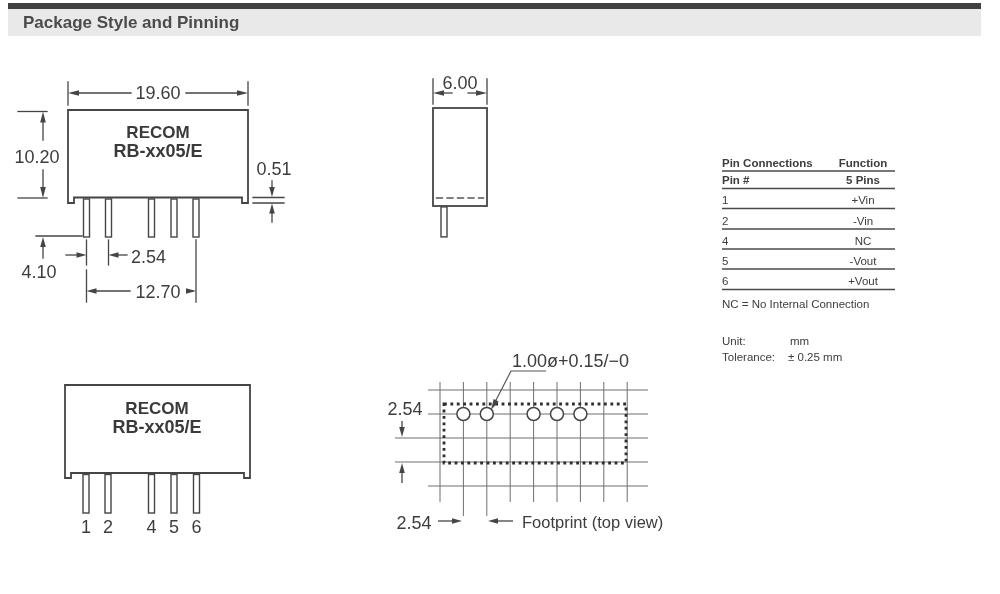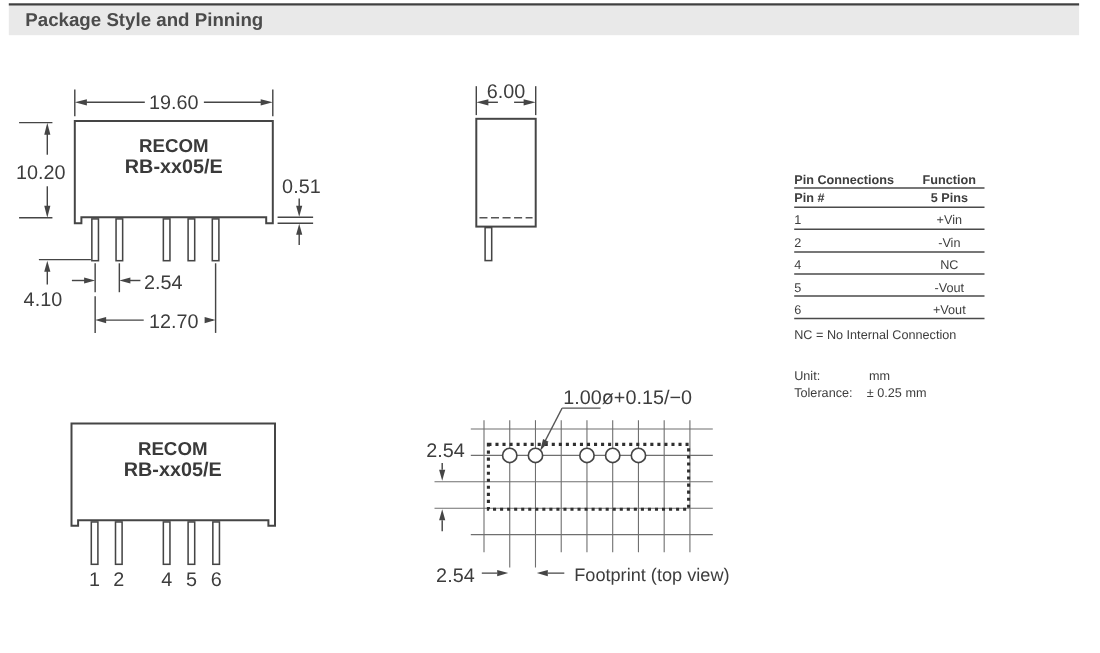--- a/index.html
+++ b/index.html
@@ -2,21 +2,21 @@
 <html><head>
 <meta charset="utf-8">
 <style>
   html,body{margin:0;padding:0;background:#ffffff;}
   .page{
     position:relative;width:1000px;height:594px;background:#ffffff;overflow:hidden;
     font-family:"Liberation Sans", sans-serif;
   }
   .header-bar{
     position:absolute;left:8px;top:3px;width:973px;height:27px;
-    background:#e9e9e9;border-top:2px solid #404040;
+    background:#e9e9e9;border-top:6px solid #404040;
   }
   .header-title{
     display:block;padding:4px 0 0 15px;font-size:17px;font-weight:bold;color:#4b4b4b;
     letter-spacing:0px;
   }
   svg{position:absolute;left:0;top:0;}
   text{fill:#3d3d3d;}
   .dim{font-size:18px;}
   .brand{font-size:17px;font-weight:bold;fill:#3a3a3a;}
   .model{font-size:18px;font-weight:bold;fill:#3a3a3a;}

